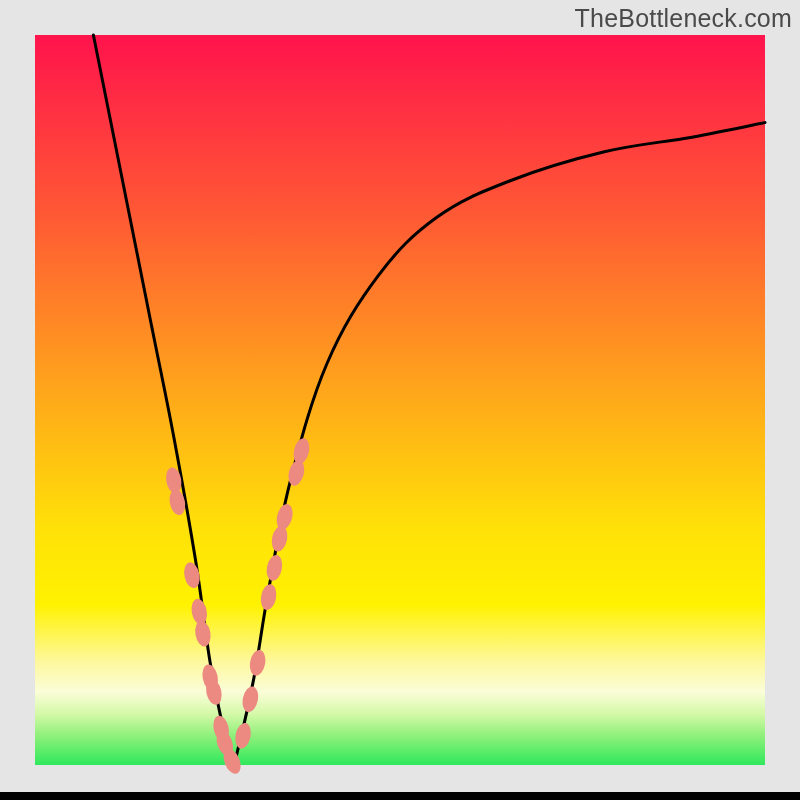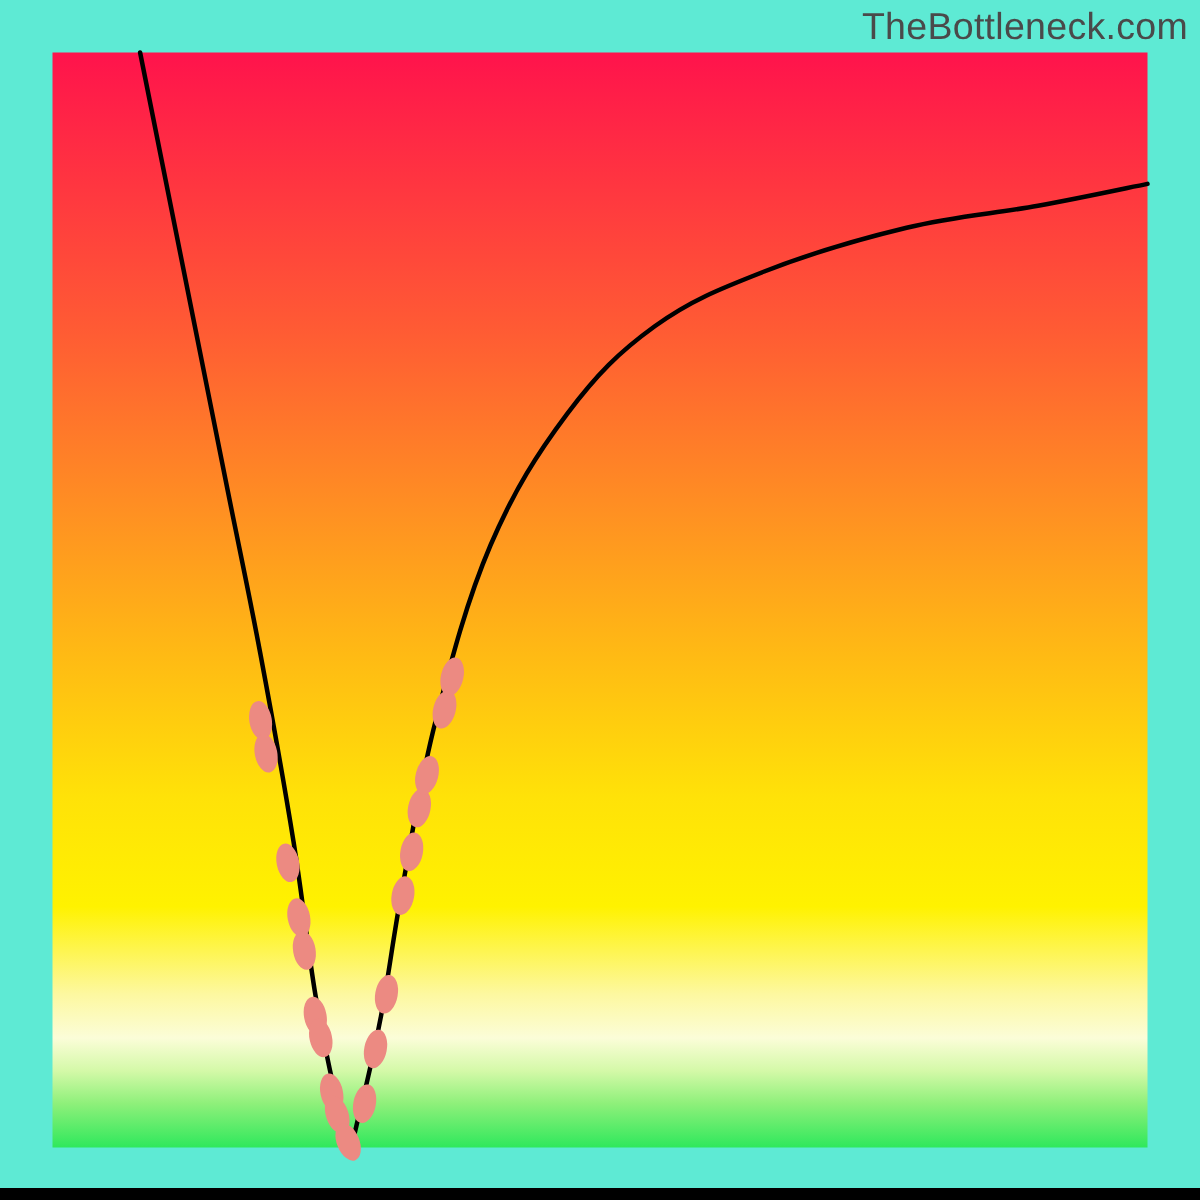--- a/index.html
+++ b/index.html
@@ -10,21 +10,21 @@
     overflow: hidden;
     background: #000;
     font-family: Arial, Helvetica, sans-serif;
   }
   .frame {
     position: absolute;
     left: 0;
     top: 0;
     width: 800px;
     height: 792px;
-    background: #5eead4;
+    background: #e5e5e5;
   }
   .plot-area {
     position: absolute;
     left: 35px;
     top: 35px;
     width: 730px;
     height: 730px;
     
     background: linear-gradient(
       to bottom,

